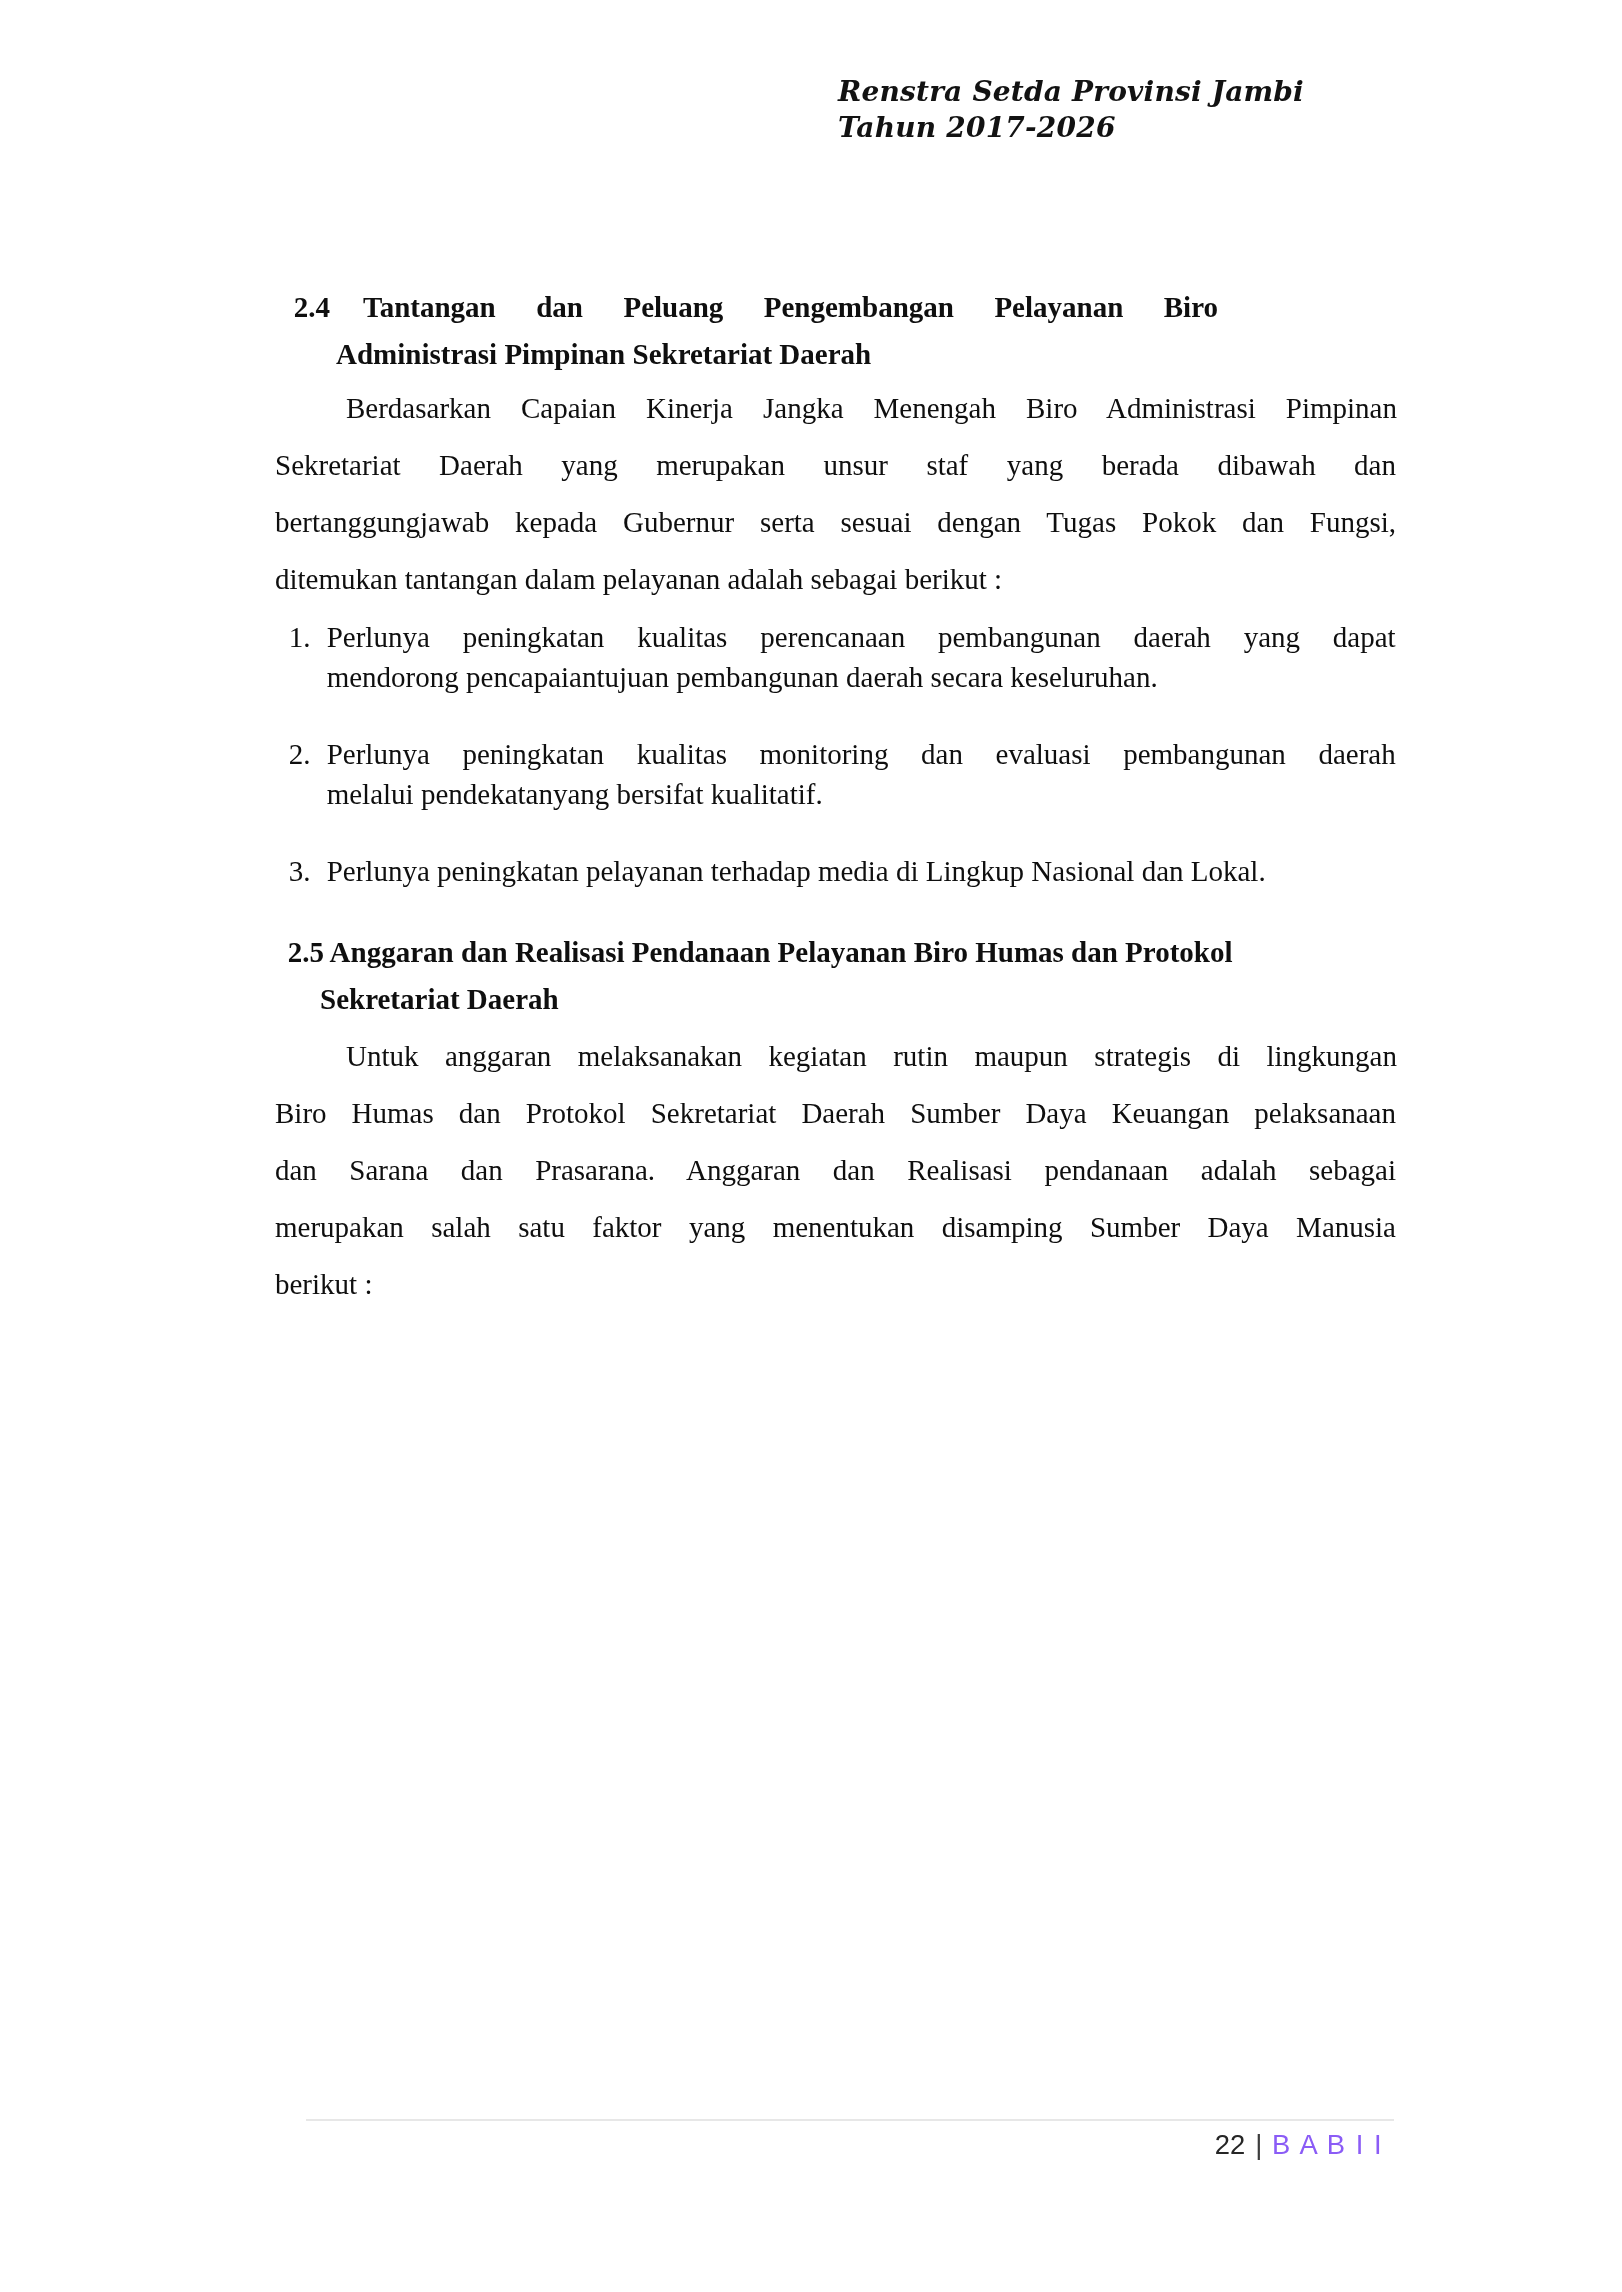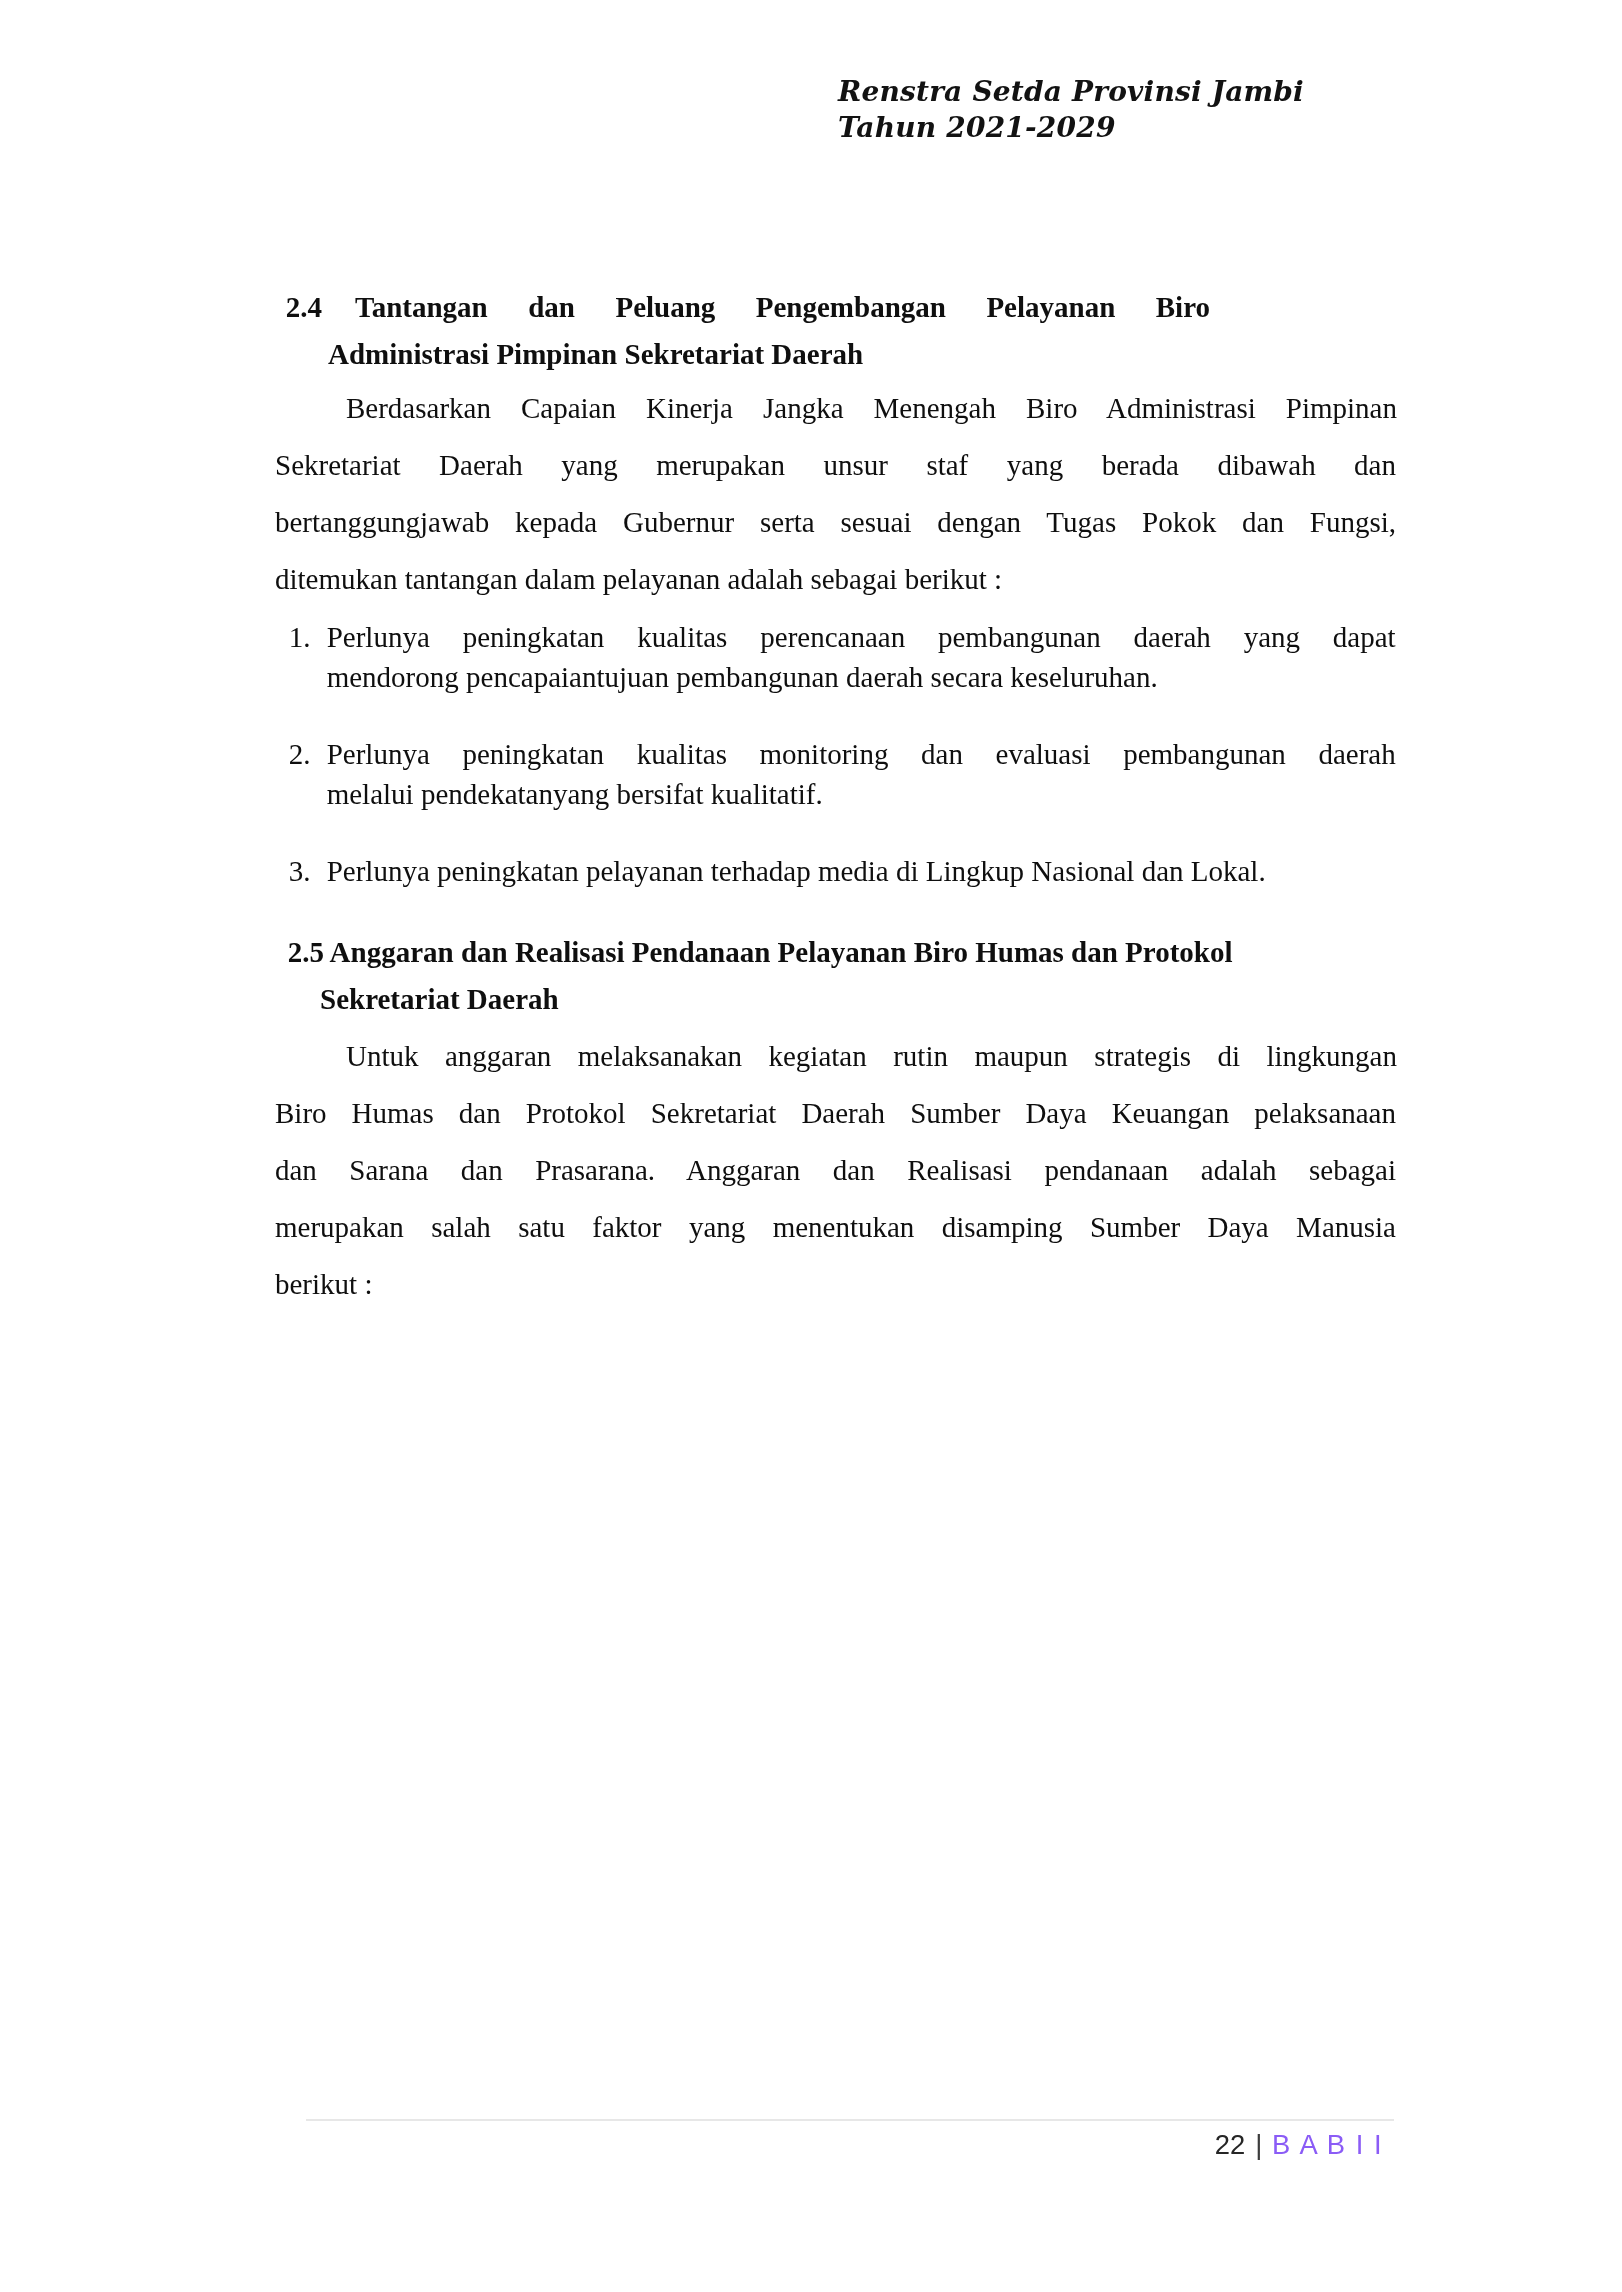--- a/index.html
+++ b/index.html
@@ -25,21 +25,21 @@
     font-weight: bold;
     font-style: italic;
     font-size: 28px;
     line-height: 36px;
     color: #121212;
     letter-spacing: 0.2px;
   }
   
   .h24 {
     position: absolute;
-    left: 275px;
+    left: 283px;
     top: 284px;
     width: 1121px;
     font-weight: bold;
     font-size: 29px;
     line-height: 47px;
   }
   .h24 .num {
     position: absolute;
     left: 10.8px;
     top: 0;
@@ -136,21 +136,21 @@
   .footer-text .sep { color: #3c3c3c; margin: 0 9.8px; font-weight: 300; }
   .footer-text .chapter { color: #8b5cf6; letter-spacing: 1.5px; }
 </style>
 </head>
 <body>
 
 <div class="page">
 
   <div class="doc-header">
     <div>Renstra Setda Provinsi Jambi</div>
-    <div>Tahun 2021-2029</div>
+    <div>Tahun 2017-2026</div>
   </div>
 
   <div class="h24">
     <span class="num">2.4</span>
     <div class="t1">Tantangan dan Peluang Pengembangan Pelayanan Biro</div>
     <div class="t2">Administrasi Pimpinan Sekretariat Daerah</div>
   </div>
 
   <div class="para p1">
     <div class="pline indent just">Berdasarkan Capaian Kinerja Jangka Menengah Biro Administrasi Pimpinan</div>

